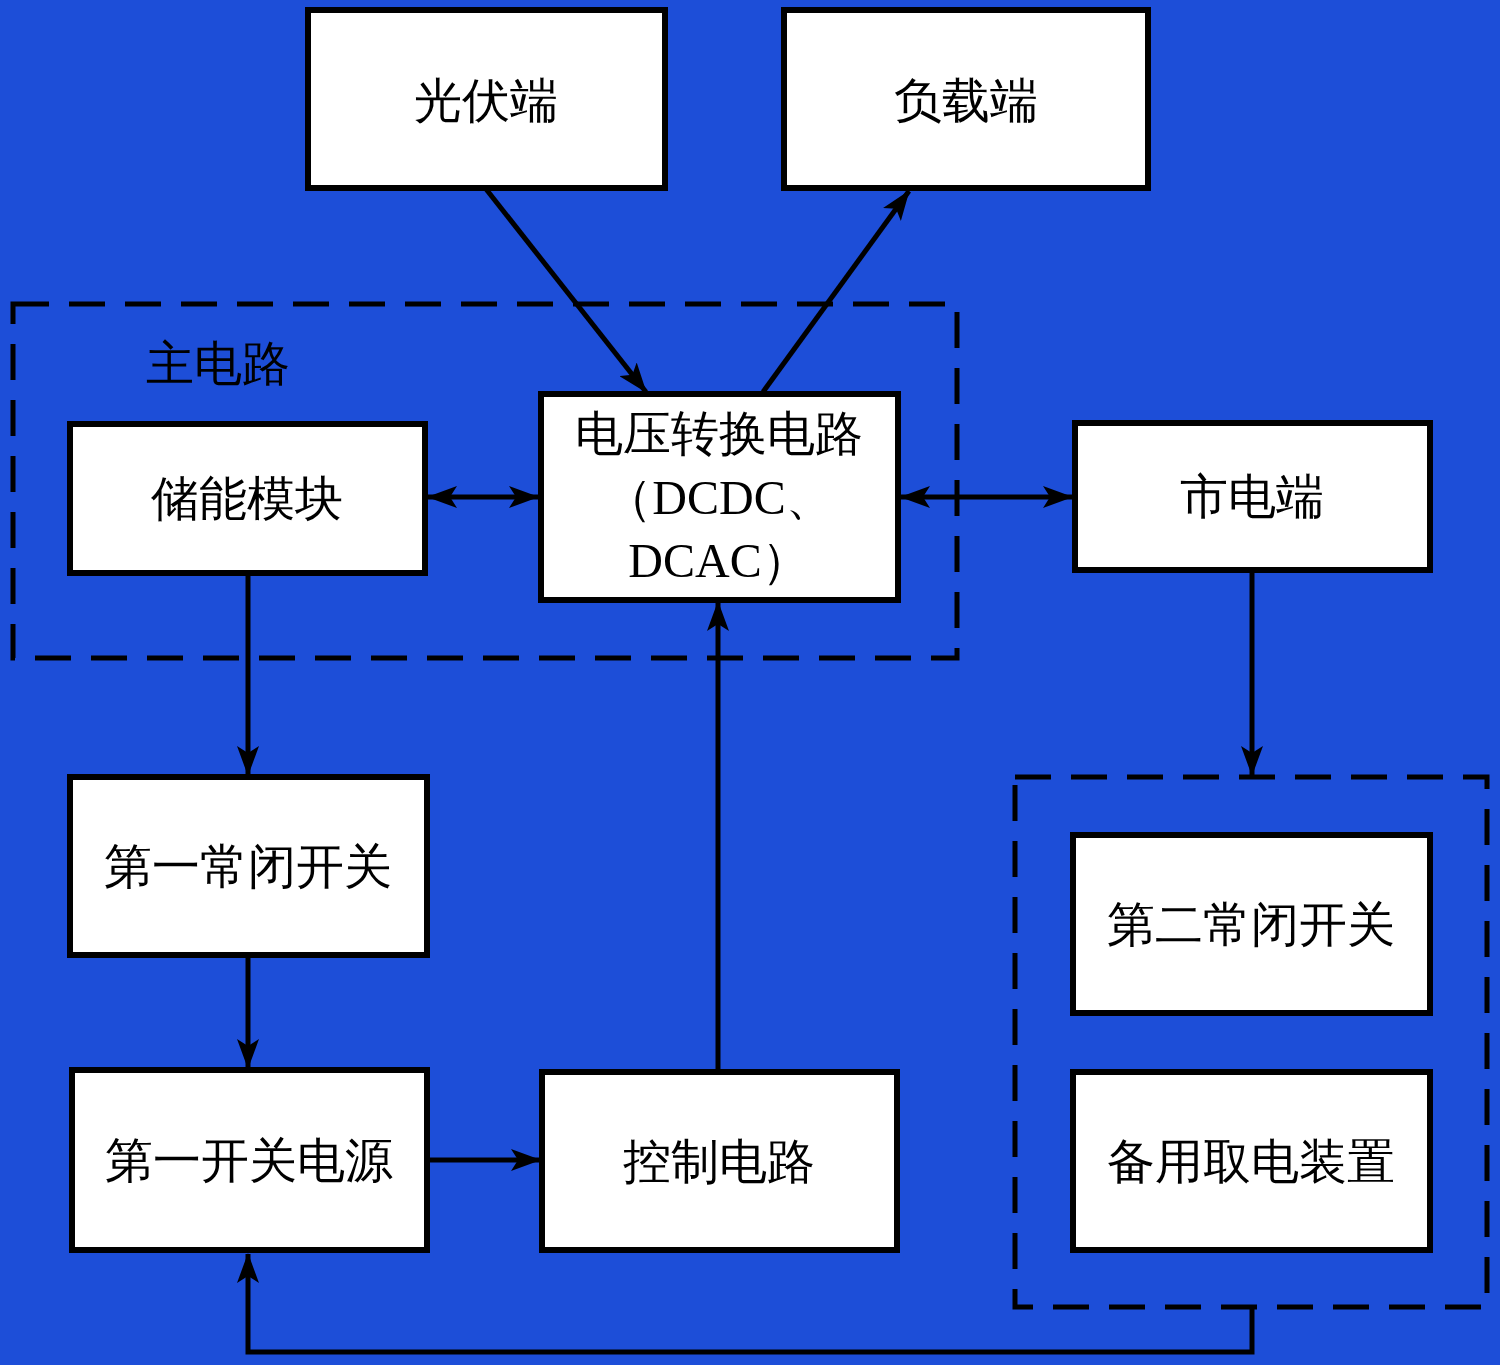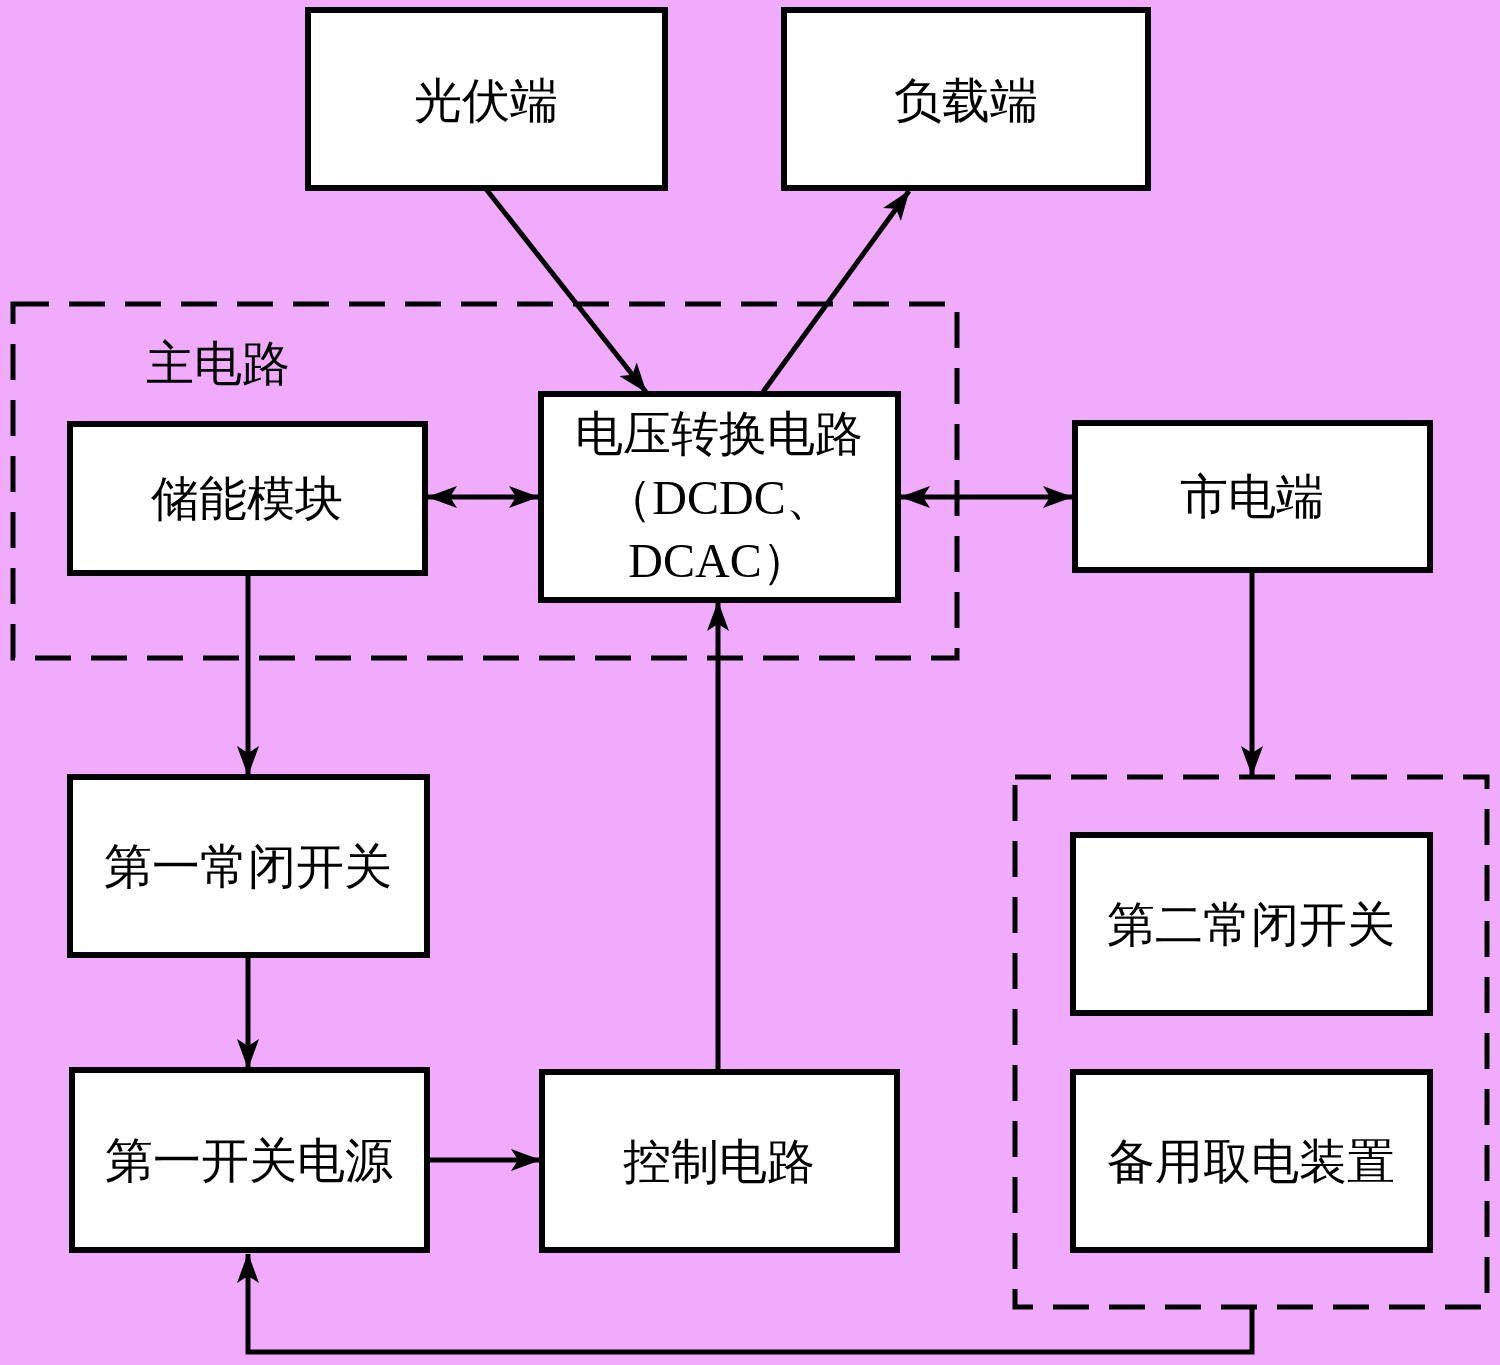--- a/index.html
+++ b/index.html
@@ -4,21 +4,21 @@
 <style>
   html, body {
     margin: 0;
     padding: 0;
     background: #ffffff;
   }
   .stage {
     position: relative;
     width: 1500px;
     height: 1365px;
-    background: #f0abfc;
+    background: #1d4ed8;
   }
   svg { display: block; }
   .box {
     fill: #ffffff;
     stroke: #000000;
     stroke-width: 6;
   }
   .dashed-box {
     fill: none;
     stroke: #000000;

